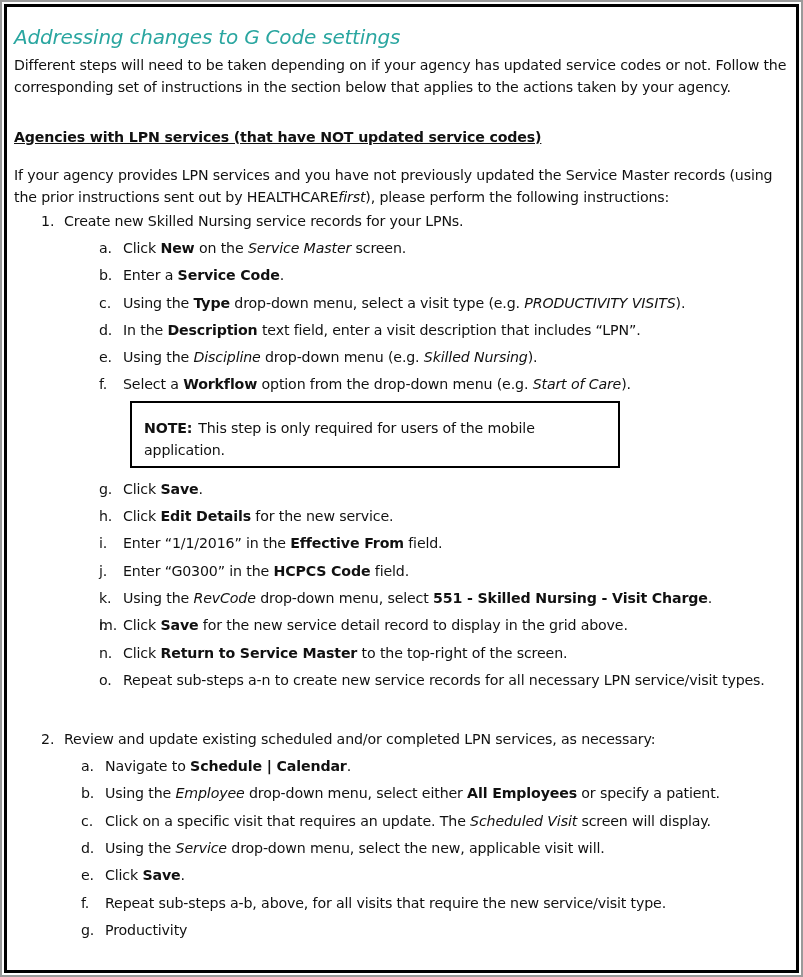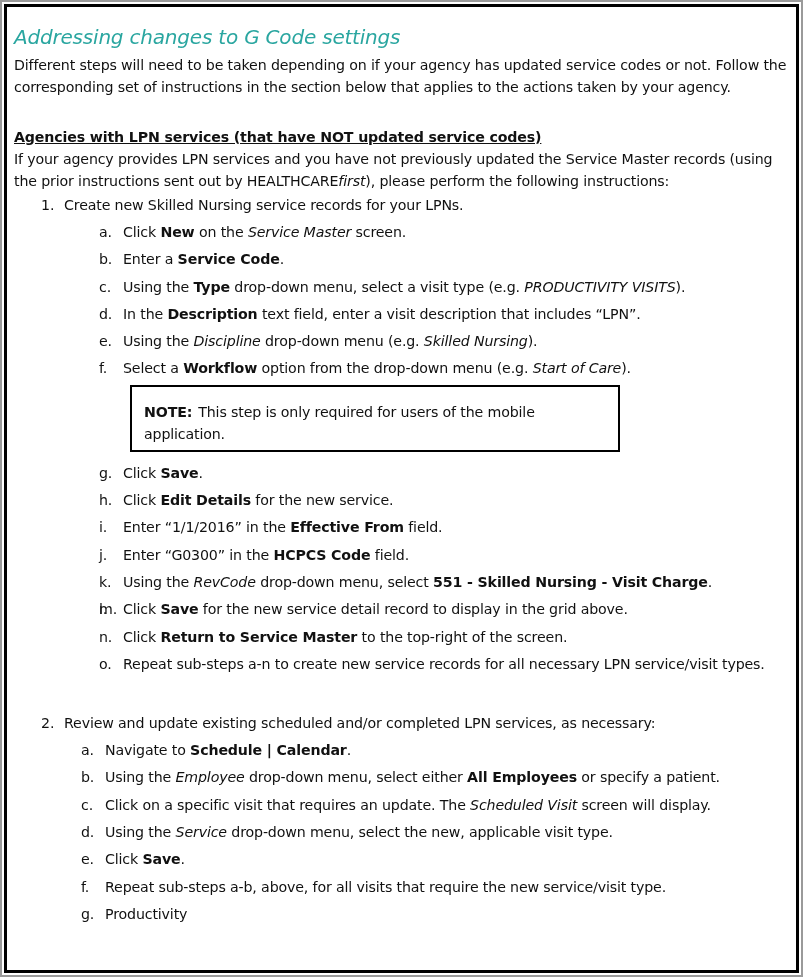--- a/index.html
+++ b/index.html
@@ -21,21 +21,21 @@
       letter-spacing: -0.15px;
     }
     .title {
       font-family: "DejaVu Sans", sans-serif;
       font-size: 20px; font-weight: normal; color: #2aa6a0;
       margin: 0; line-height: 30px; height: 30px; letter-spacing: -0.2px; font-style: italic;
     }
     p { margin: 0; line-height: 22px; }
     .intro { margin-top: 2px; }
     .section-heading { font-weight: bold; margin-top: 28px; line-height: 22px; text-decoration: underline; }
-    .lpn-intro { margin-top: 0; }
+    .lpn-intro { margin-top: 16px; }
     ol { margin: 0; padding: 0; list-style: none; }
     .step { position: relative; padding-left: 50px; line-height: 27px; }
     .step > .num { position: absolute; left: 27px; top: 0; }
     .sub { position: relative; line-height: 27.3px; }
     .sub > .let { position: absolute; top: 0; }
     .step1 .sub { padding-left: 109px; margin-left: -50px; }
     .step1 .sub > .let { left: 85px; }
     .step2 .sub { padding-left: 91px; margin-left: -50px; }
     .step2 .sub > .let { left: 67px; }
     .note-wrap { padding-left: 116px; margin-left: -50px; margin-top: 2px; margin-bottom: 8px; }
@@ -85,20 +85,20 @@
           <div class="sub"><span class="let">o.</span><span>Repeat sub-steps a-n to create new service records for all necessary LPN service/visit types.</span></div>
         </div>
     </li>
     <li class="step step2">
       <span class="num">2.</span>
       <span>Review and update existing scheduled and/or completed LPN services, as necessary:</span>
       <div class="subs">
           <div class="sub"><span class="let">a.</span><span>Navigate to </span><span class="b">Schedule | Calendar</span><span>.</span></div>
           <div class="sub"><span class="let">b.</span><span>Using the </span><span class="i">Employee</span><span> drop-down menu, select either </span><span class="b">All Employees</span><span> or specify a patient.</span></div>
           <div class="sub"><span class="let">c.</span><span>Click on a specific visit that requires an update. The </span><span class="i">Scheduled Visit</span><span> screen will display.</span></div>
-          <div class="sub"><span class="let">d.</span><span>Using the </span><span class="i">Service</span><span> drop-down menu, select the new, applicable visit type.</span></div>
+          <div class="sub"><span class="let">d.</span><span>Using the </span><span class="i">Service</span><span> drop-down menu, select the new, applicable visit will.</span></div>
           <div class="sub"><span class="let">e.</span><span>Click </span><span class="b">Save</span><span>.</span></div>
           <div class="sub"><span class="let">f.</span><span>Repeat sub-steps a-b, above, for all visits that require the new service/visit type.</span></div>
           <div class="sub"><span class="let">g.</span><span>Productivity</span></div>
         </div>
     </li>
   </ol>
 </div>
 
 </body></html>

